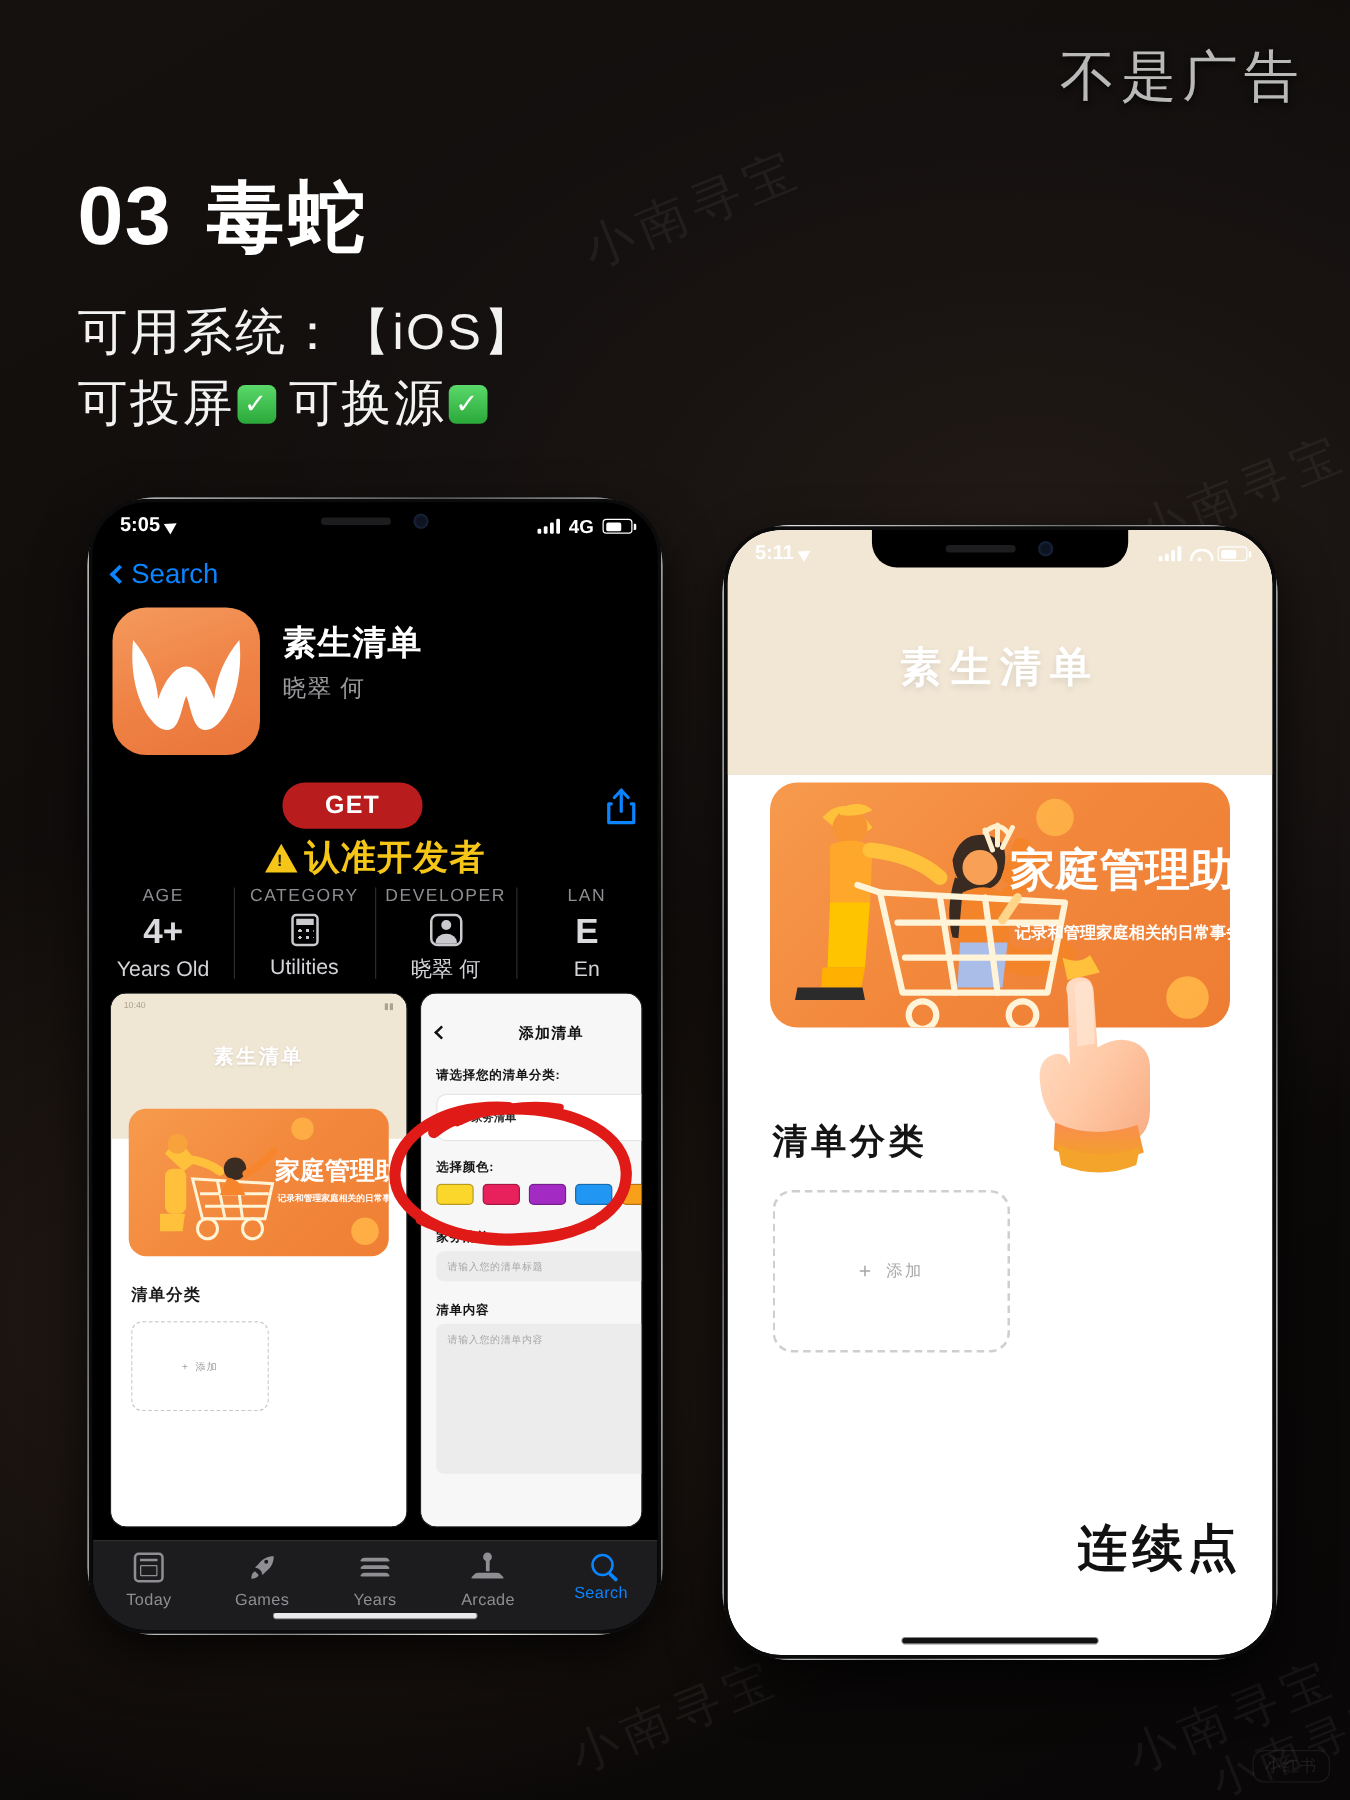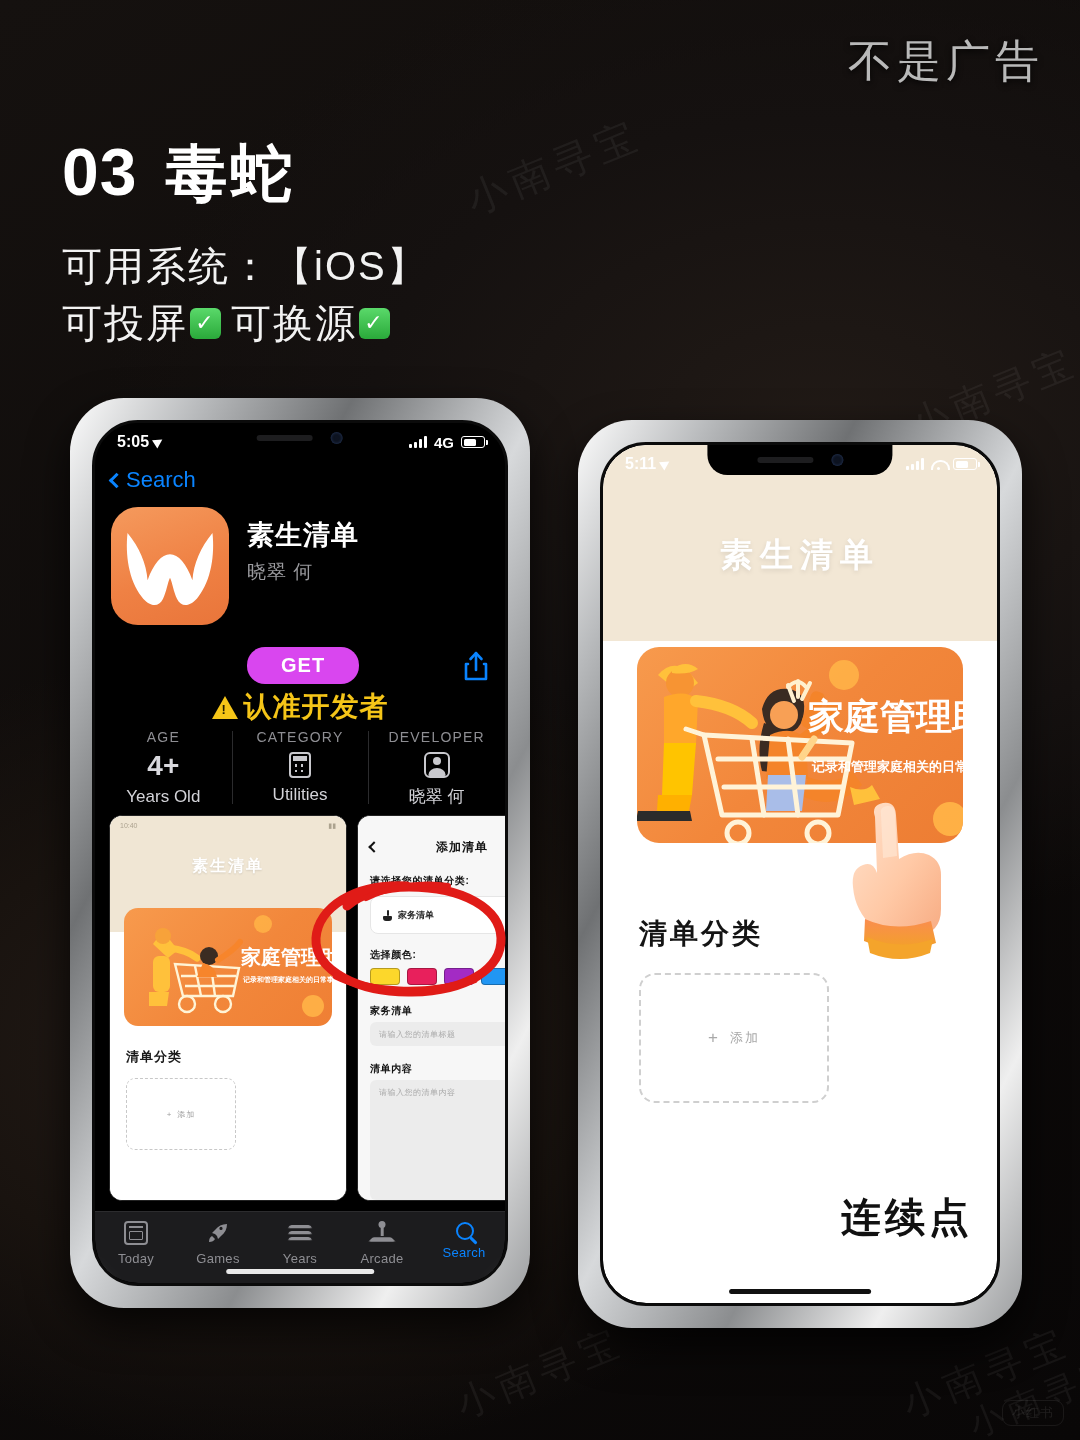--- a/index.html
+++ b/index.html
@@ -85,21 +85,21 @@
     border-radius: 6px;
     background: linear-gradient(180deg,#5ad96a 0%, #2aa93a 100%);
     color: #fff; font-size: 22px; font-weight: 700;
     line-height: 1;
   }
 
   
   .phone {
     position: absolute;
     border-radius: 54px;
-    padding: 22px;
+    padding: 1px;
     background: linear-gradient(118deg,#fdfdfd 0%,#b9bbbd 14%,#6f7173 30%,#d7d9db 50%,#8b8d8f 68%,#efefef 84%,#9a9c9e 100%);
     box-shadow: 0 18px 42px rgba(0,0,0,0.75);
   }
   .phone-inner {
     position: relative;
     width: 100%; height: 100%;
     border-radius: 46px;
     background: #000;
     overflow: hidden;
     border: 3px solid #0b0b0b;
@@ -166,21 +166,21 @@
     width: 118px; height: 118px; border-radius: 27px;
     background: linear-gradient(160deg,#f59a5d 0%, #ef8144 55%, #e9753a 100%);
     position: relative; overflow: hidden; flex: none;
   }
   .app-row { display: flex; gap: 18px; }
   .app-meta { padding-top: 10px; }
   .app-title { font-size: 27px; font-weight: 600; letter-spacing: 1px; }
   .app-dev  { font-size: 19px; color: #9a9a9e; margin-top: 6px; letter-spacing: 1px; }
   .get-row { display: flex; align-items: center; margin-top: 22px; }
   .get-btn {
-    background: #d946ef; color: #fff;
+    background: #b91c1c; color: #fff;
     font-size: 20px; font-weight: 700; letter-spacing: 1px;
     padding: 7px 34px; border-radius: 18px; border: none;
   }
   .share-ic { margin-left: auto; color: #0a84ff; width: 26px; height: 30px; position: relative; }
 
   .warn {
     position: absolute; left: 0; right: 0; top: 265px;
     display: flex; align-items: center; justify-content: center; gap: 6px;
     color: #f5c518; font-size: 28px; font-weight: 700; letter-spacing: 1px;
   }
@@ -420,20 +420,25 @@
           </div>
           <div class="info-cell">
             <div class="info-k">CATEGORY</div>
             <div class="ic-calc"></div>
             <div class="info-v">Utilities</div>
           </div>
           <div class="info-cell">
             <div class="info-k">DEVELOPER</div>
             <div class="ic-person"></div>
             <div class="info-v">晓翠 何</div>
+          </div>
+          <div class="info-cell">
+            <div class="info-k">LAN</div>
+            <div class="info-big">E</div>
+            <div class="info-v">En</div>
           </div>
         </div>
 
         <div class="shots">
 
           <div class="shot shot1">
             <div class="s-home">
               <div class="s-top"></div>
               <div class="s-status">
                 <span>10:40</span>

